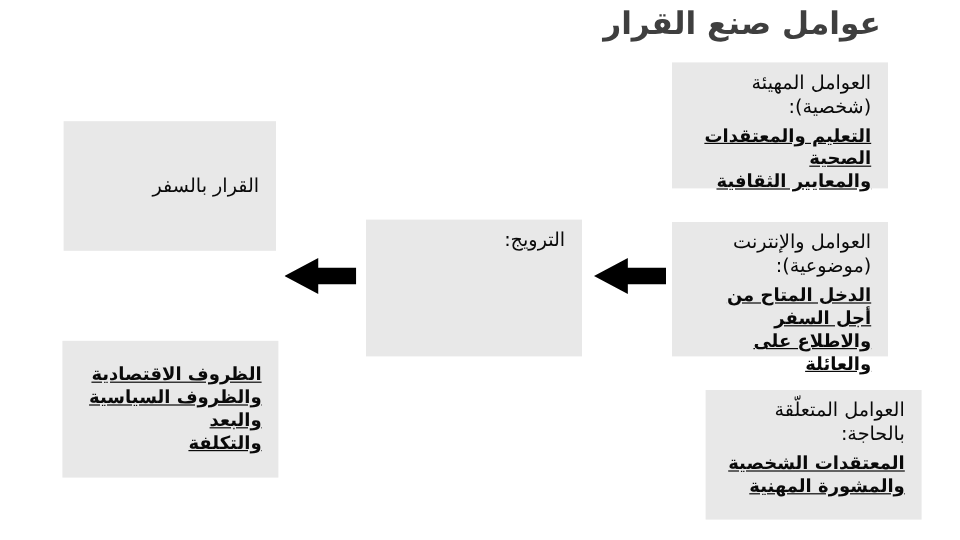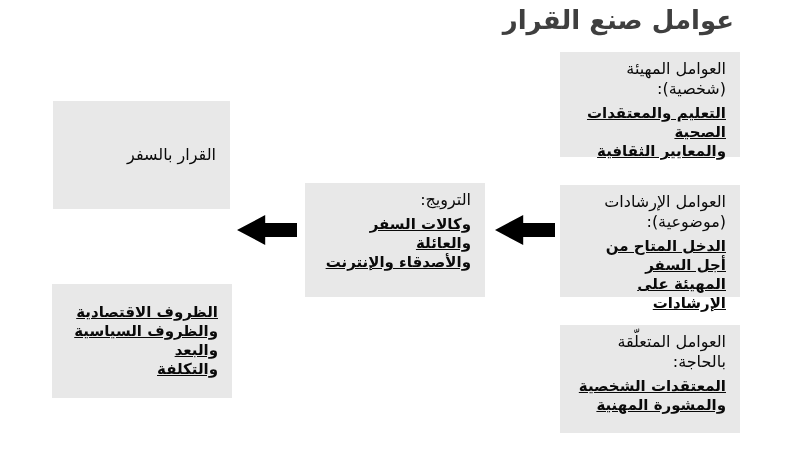--- a/index.html
+++ b/index.html
@@ -51,21 +51,21 @@
     margin-top: 5px;
     text-decoration: underline;
   }
   .body-only { margin-top: 0; }
   
   .box-decision    { left: 53px;  top: 75px;  width: 177px; height: 108px; }
   .box-conditions  { left: 52px;  top: 258px; width: 180px; height: 114px; }
   .box-promotion   { left: 305px; top: 183px; width: 180px; height: 114px; }
   .box-predisposing{ left: 560px; top: 52px;  width: 180px; height: 105px; }
   .box-enabling    { left: 560px; top: 185px; width: 180px; height: 112px; }
-  .box-need        { left: 560px; top: 325px; width: 180px; height: 108px; }
+  .box-need        { left: 588px; top: 325px; width: 180px; height: 108px; }
   .arrow {
     position: absolute;
     width: 60px;
     height: 30px;
     background: #000000;
     clip-path: polygon(0% 50%, 47% 0%, 47% 27%, 100% 27%, 100% 73%, 47% 73%, 47% 100%);
   }
   .arrow-a { left: 495px; top: 215px; }
   .arrow-b { left: 237px; top: 215px; }
 </style>
@@ -77,37 +77,35 @@
   <div class="diagram-title">عوامل صنع القرار</div>
 
   <div class="box box-pad box-predisposing">
     <div class="heading">العوامل المهيئة
 (شخصية):</div>
     <div class="body-text">التعليم والمعتقدات الصحية
 والمعايير الثقافية</div>
   </div>
 
   <div class="box box-pad box-enabling">
-    <div class="heading">العوامل الإرشادات
+    <div class="heading">العوامل والإنترنت
 (موضوعية):</div>
     <div class="body-text">الدخل المتاح من أجل السفر
-المهيئة على الإرشادات</div>
+والاطلاع على والعائلة</div>
   </div>
 
   <div class="box box-pad box-need">
     <div class="heading">العوامل المتعلّقة
 بالحاجة:</div>
     <div class="body-text">المعتقدات الشخصية
 والمشورة المهنية</div>
   </div>
 
   <div class="box box-pad box-promotion">
     <div class="heading">الترويج:</div>
-    <div class="body-text">وكالات السفر والعائلة
-والأصدقاء والإنترنت</div>
   </div>
 
   <div class="box box-center box-decision">
     <div class="heading">القرار بالسفر</div>
   </div>
 
   <div class="box box-center box-conditions">
     <div class="body-text body-only">الظروف الاقتصادية
 والظروف السياسية والبعد
 والتكلفة</div>

